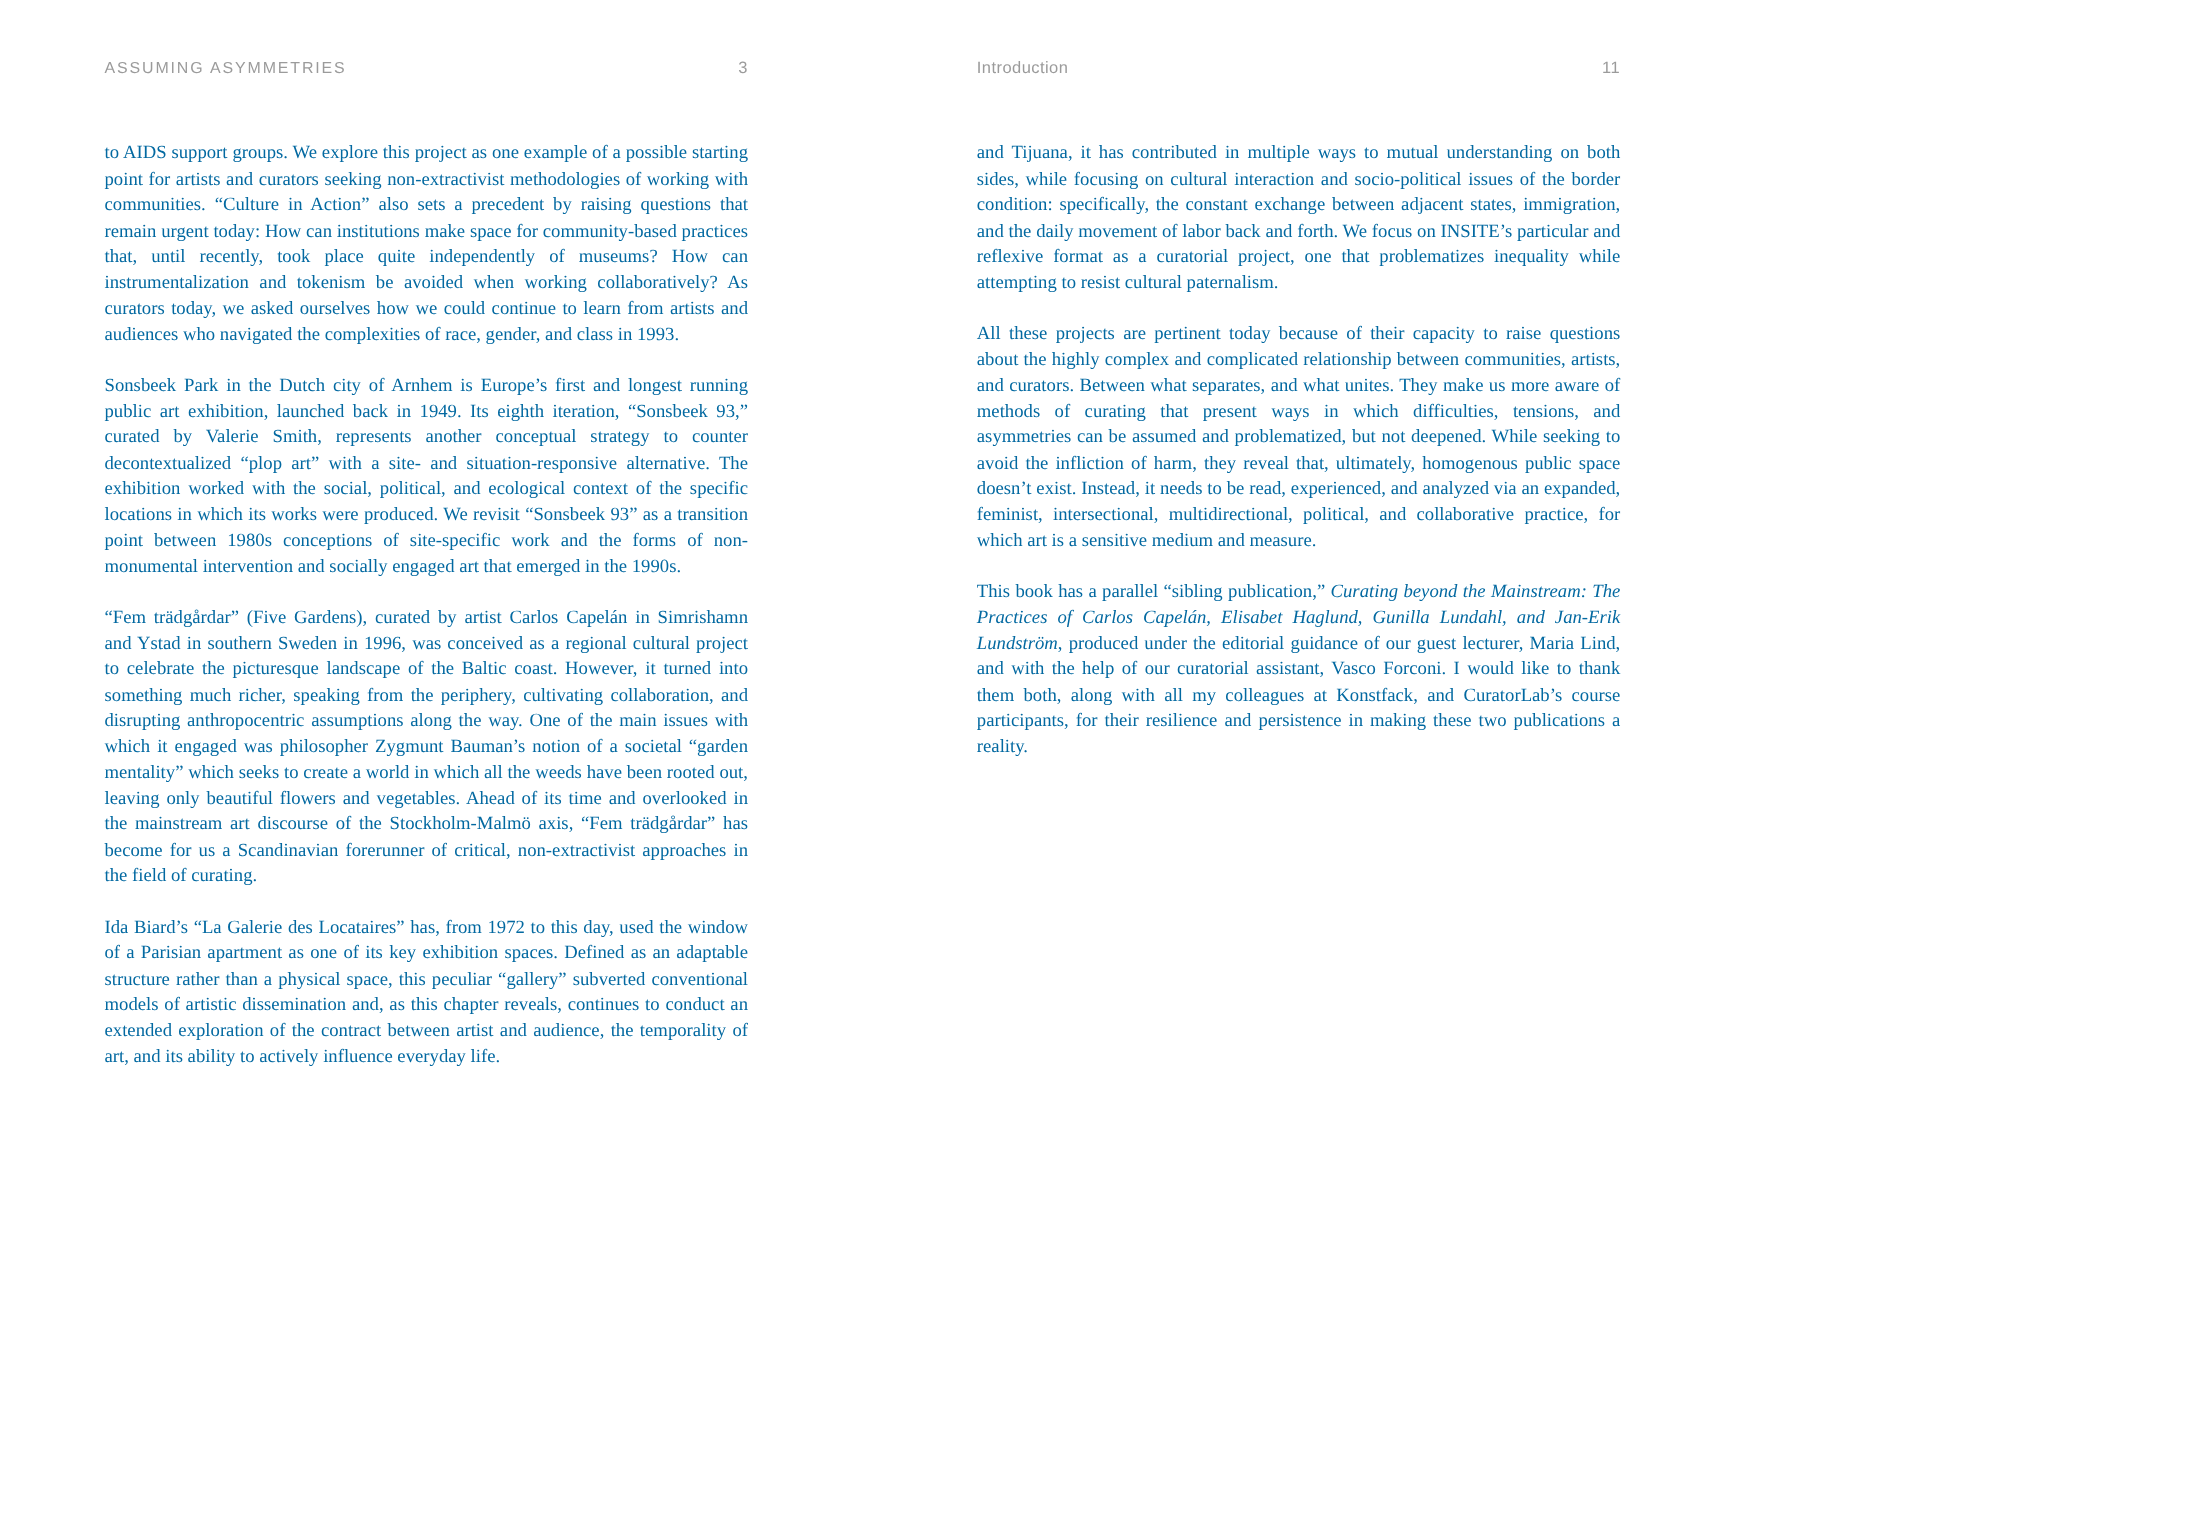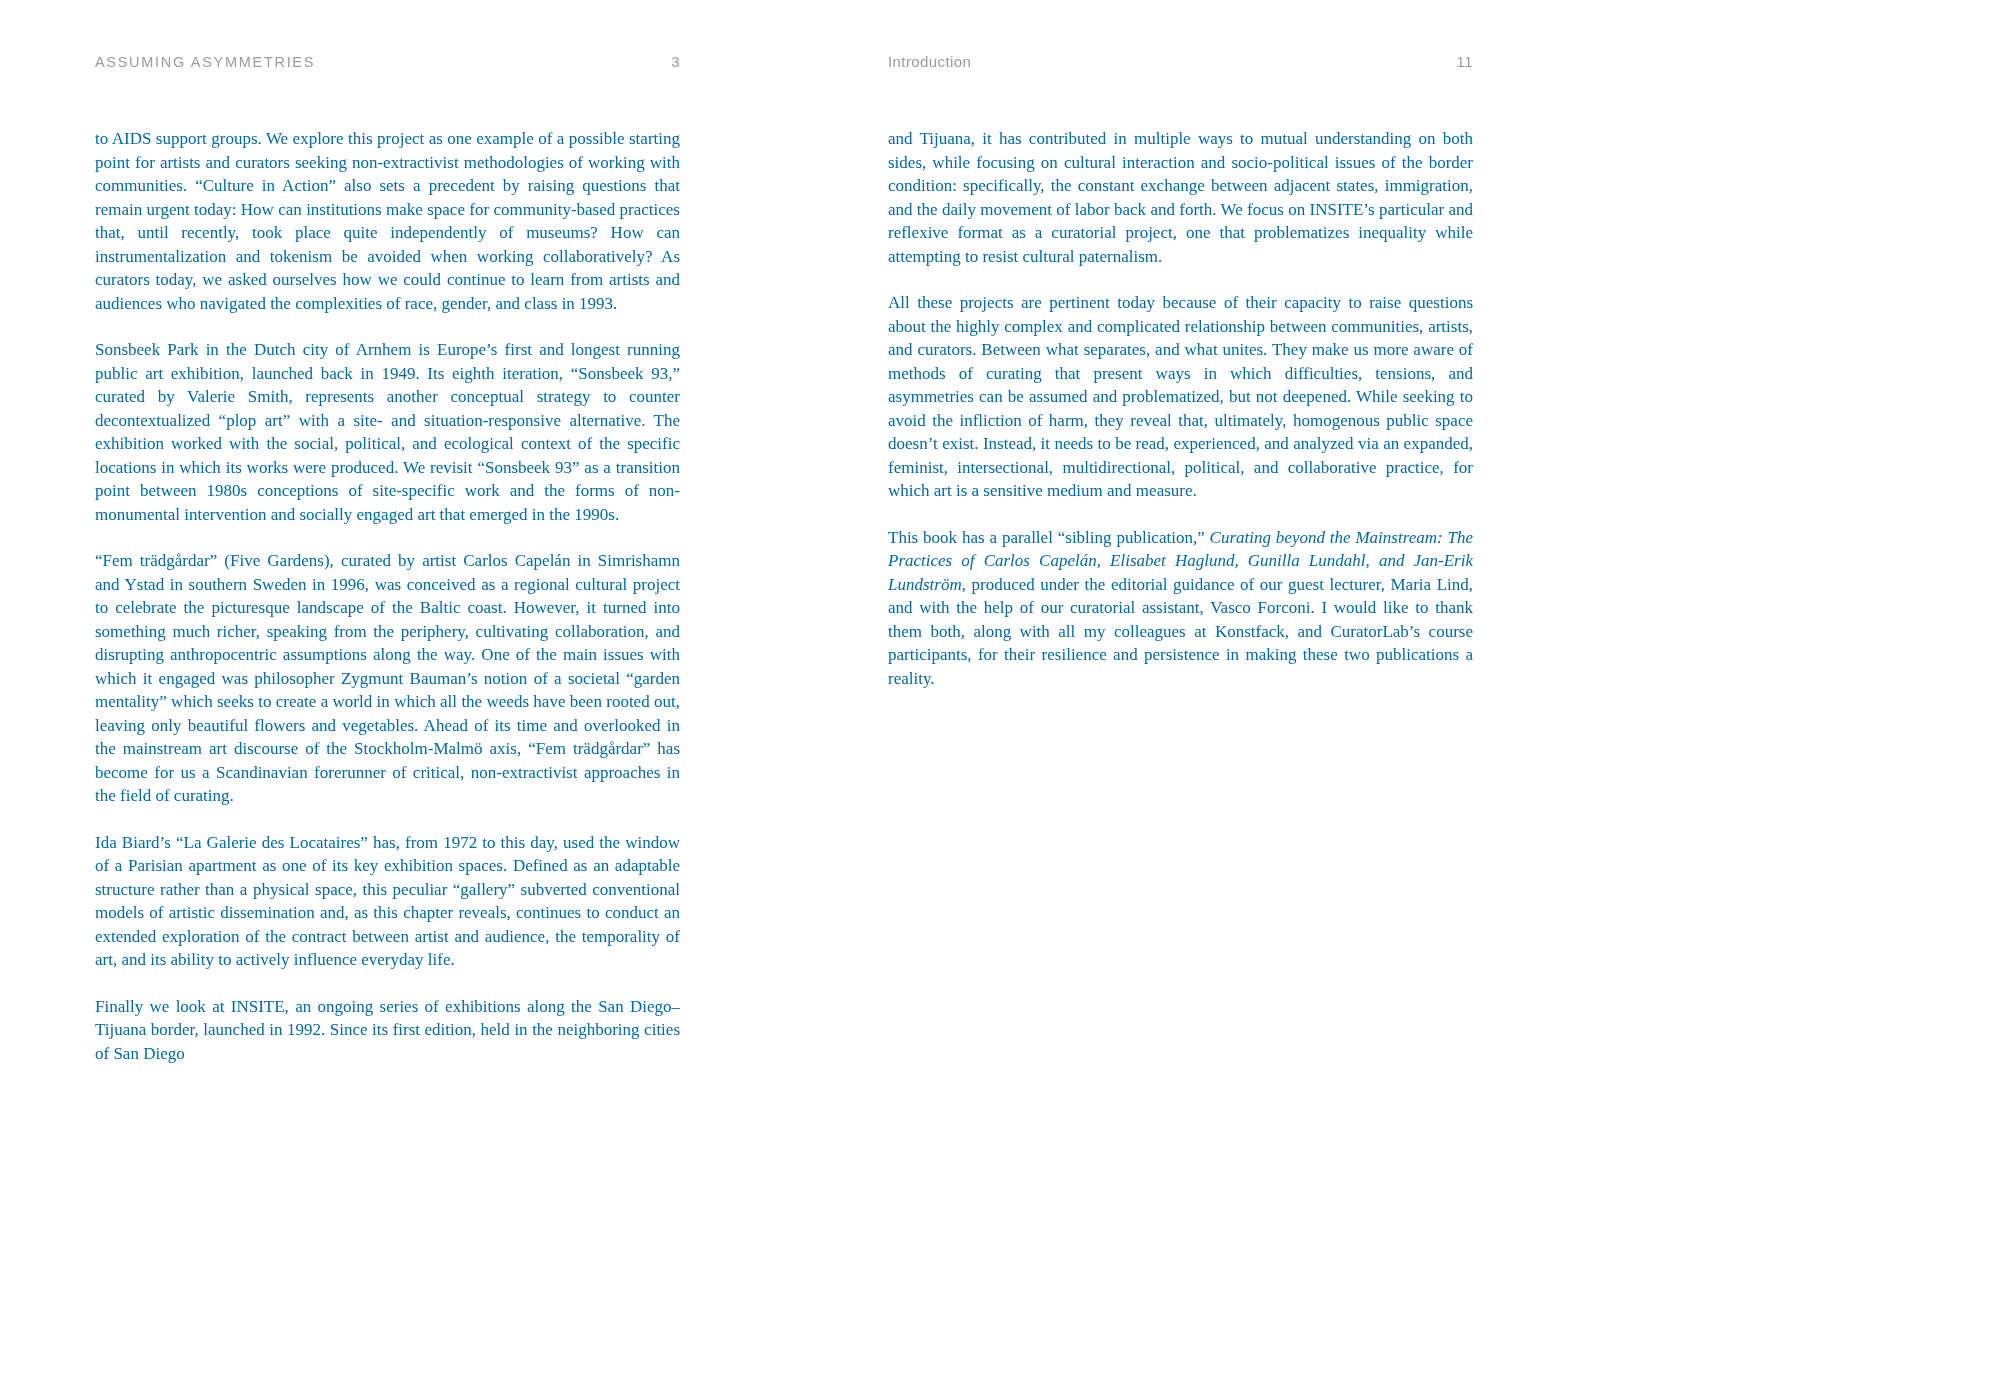--- a/index.html
+++ b/index.html
@@ -73,21 +73,20 @@
   <section class="page-col" id="left-col">
     <header class="page-header">
       <span class="running-title caps">ASSUMING ASYMMETRIES</span>
       <span class="page-number">3</span>
     </header>
     <div class="page-body" id="left-body">
         <p class="para"><span>to AIDS support groups. We explore this project as one example of a possible starting point for artists and curators seeking non-extractivist methodologies of working with communities. “Culture in Action” also sets a precedent by raising questions that remain urgent today: How can institutions make space for community-based practices that, until recently, took place quite independently of museums? How can instrumentalization and tokenism be avoided when working collaboratively? As curators today, we asked ourselves how we could continue to learn from artists and audiences who navigated the complexities of race, gender, and class in 1993.</span></p>
         <p class="para"><span>Sonsbeek Park in the Dutch city of Arnhem is Europe’s first and longest running public art exhibition, launched back in 1949. Its eighth iteration, “Sonsbeek 93,” curated by Valerie Smith, represents another conceptual strategy to counter decontextualized “plop art” with a site- and situation-responsive alternative. The exhibition worked with the social, political, and ecological context of the specific locations in which its works were produced. We revisit “Sonsbeek 93” as a transition point between 1980s conceptions of site-specific work and the forms of non-monumental intervention and socially engaged art that emerged in the 1990s.</span></p>
         <p class="para"><span>“Fem trädgårdar” (Five Gardens), curated by artist Carlos Capelán in Simrishamn and Ystad in southern Sweden in 1996, was conceived as a regional cultural project to celebrate the picturesque landscape of the Baltic coast. However, it turned into something much richer, speaking from the periphery, cultivating collaboration, and disrupting anthropocentric assumptions along the way. One of the main issues with which it engaged was philosopher Zygmunt Bauman’s notion of a societal “garden mentality” which seeks to create a world in which all the weeds have been rooted out, leaving only beautiful flowers and vegetables. Ahead of its time and overlooked in the mainstream art discourse of the Stockholm-Malmö axis, “Fem trädgårdar” has become for us a Scandinavian forerunner of critical, non-extractivist approaches in the field of curating.</span></p>
         <p class="para"><span>Ida Biard’s “La Galerie des Locataires” has, from 1972 to this day, used the window of a Parisian apartment as one of its key exhibition spaces. Defined as an adaptable structure rather than a physical space, this peculiar “gallery” subverted conventional models of artistic dissemination and, as this chapter reveals, continues to conduct an extended exploration of the contract between artist and audience, the temporality of art, and its ability to actively influence everyday life.</span></p>
-        <p class="para"><span>Finally we look at INSITE, an ongoing series of exhibitions along the San Diego–Tijuana border, launched in 1992. Since its first edition, held in the neighboring cities of San Diego</span></p>
       </div>
   </section>
 
   <section class="page-col" id="right-col">
     <header class="page-header">
       <span class="running-title normal">Introduction</span>
       <span class="page-number">11</span>
     </header>
     <div class="page-body" id="right-body">
         <p class="para"><span>and Tijuana, it has contributed in multiple ways to mutual understanding on both sides, while focusing on cultural interaction and socio-political issues of the border condition: specifically, the constant exchange between adjacent states, immigration, and the daily movement of labor back and forth. We focus on INSITE’s particular and reflexive format as a curatorial project, one that problematizes inequality while attempting to resist cultural paternalism.</span></p>

